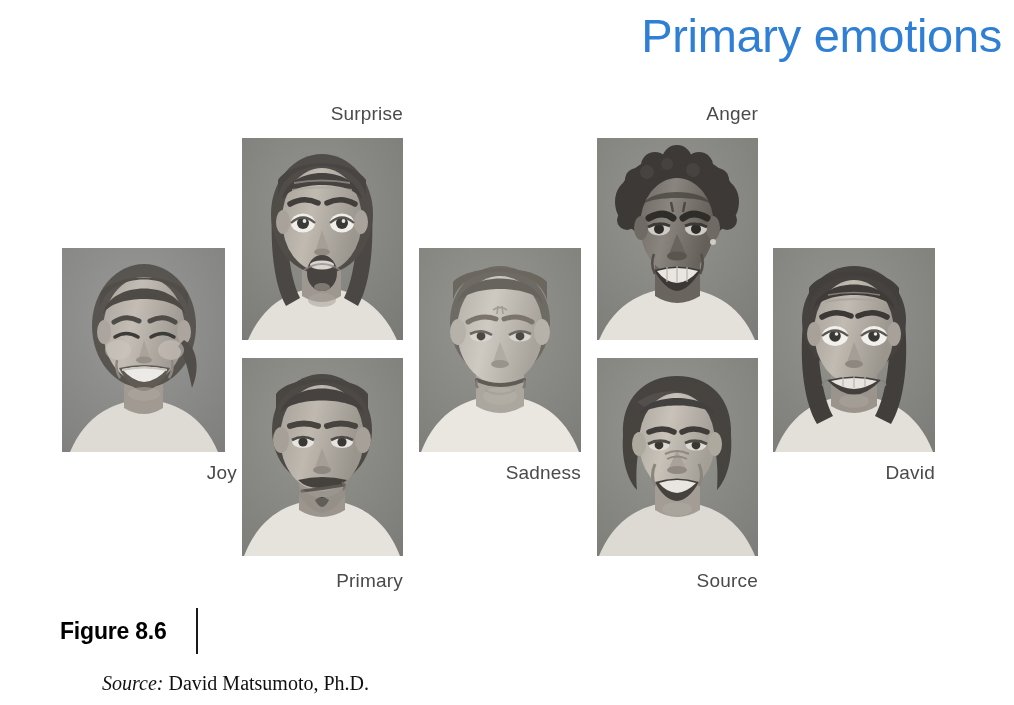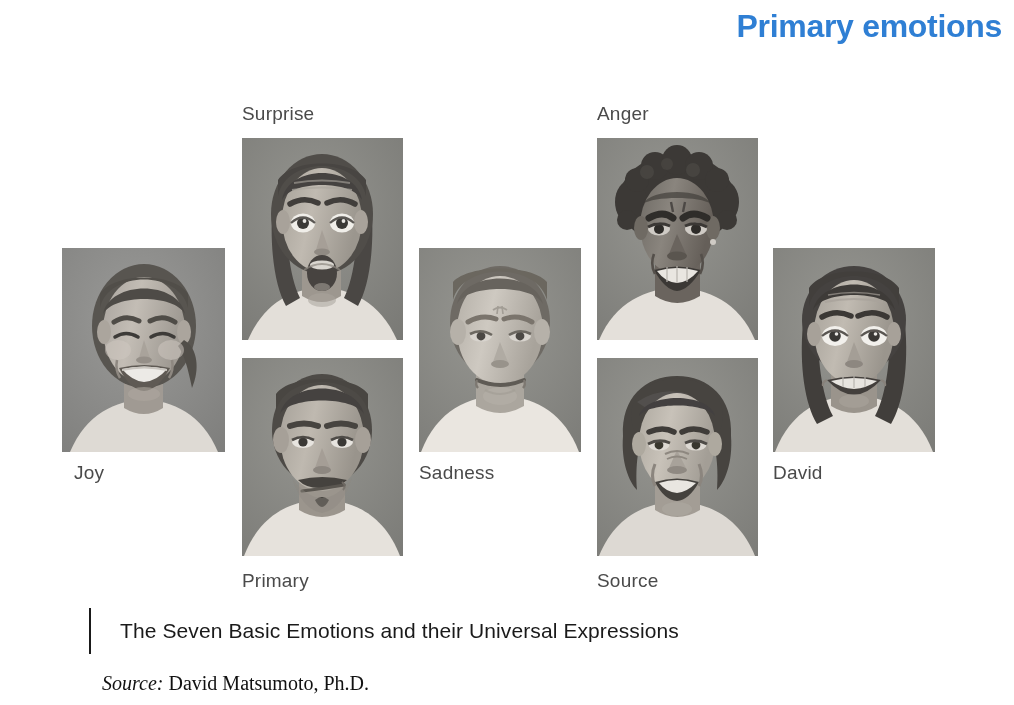--- a/index.html
+++ b/index.html
@@ -14,22 +14,22 @@
     overflow: hidden;
     font-family: "Liberation Sans", sans-serif;
   }
 
   
   #slide-title {
     position: absolute;
     right: 12px;
     top: 8px;
     font-family: "Liberation Sans", sans-serif;
-    font-size: 32px;
-    font-weight: 700;
+    font-size: 47px;
+    font-weight: 400;
     color: #2f7fd4;
     letter-spacing: -0.3px;
     white-space: nowrap;
   }
 
   
   .photo-cell {
     position: absolute;
   }
   .photo-frame {
@@ -46,21 +46,21 @@
     width: 100%;
     height: 100%;
   }
 
   
   .emotion-label {
     position: absolute;
     font-family: "Liberation Sans", sans-serif;
     font-size: 19px;
     color: #4a4a4a;
-    text-align: left;
+    text-align: right;
     white-space: nowrap;
     letter-spacing: 0.2px;
   }
 
   
   #caption-row {
     position: absolute;
     left: 60px;
     top: 608px;
     height: 46px;
@@ -500,20 +500,20 @@
 
       <path d="M54 132 Q49 134 50 138" stroke="#88827b" stroke-width="2.2" fill="none"></path>
       <path d="M108 132 Q113 134 112 138" stroke="#88827b" stroke-width="2.2" fill="none"></path>
       <ellipse cx="81" cy="153" rx="15" ry="7" fill="#aba59d" opacity="0.5"></ellipse>
     </svg>
   </div>
 </div>
 <div class="emotion-label" style="left:773px; top:462px; width:162px;">David</div>
 
 <div id="caption-row">
+  <span id="figure-number">Figure 8.6</span>
   <span id="caption-divider"></span>
-  <span id="figure-caption">The Seven Basic Emotions and their Universal Expressions</span>
 </div>
 
 <div id="source-line">
   <span id="source-label">Source:</span>
   <span>David Matsumoto, Ph.D.</span>
 </div>
 
 </body></html>

